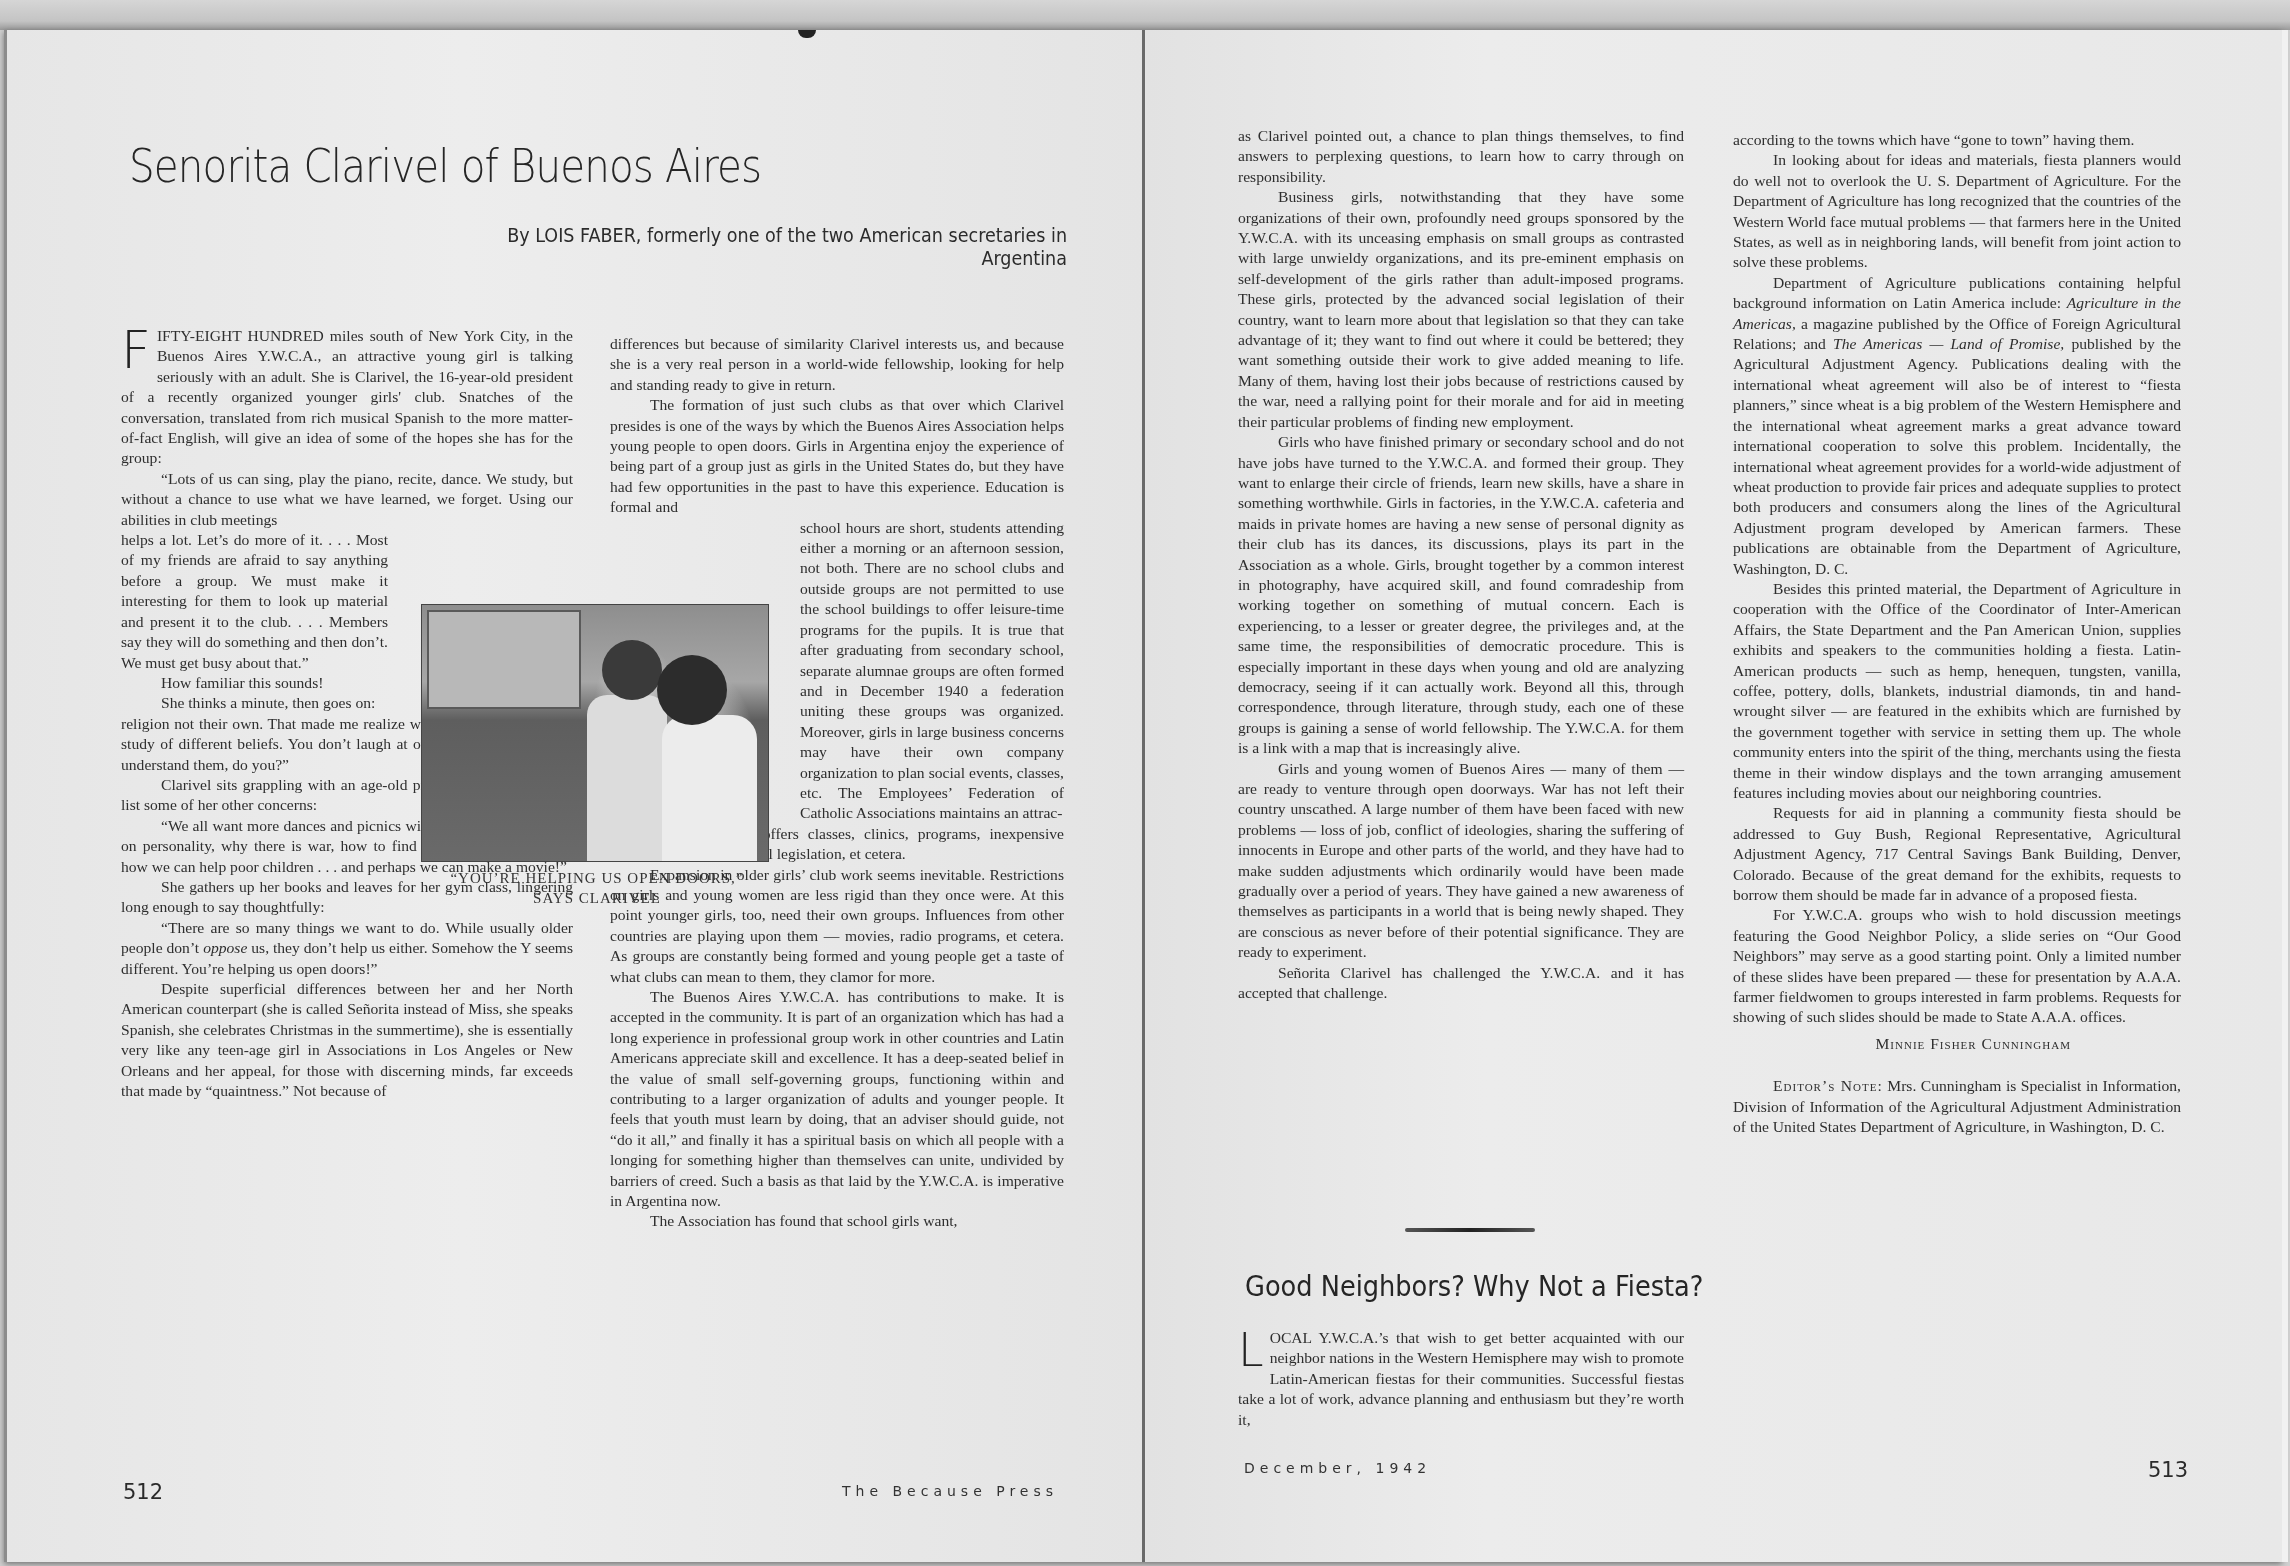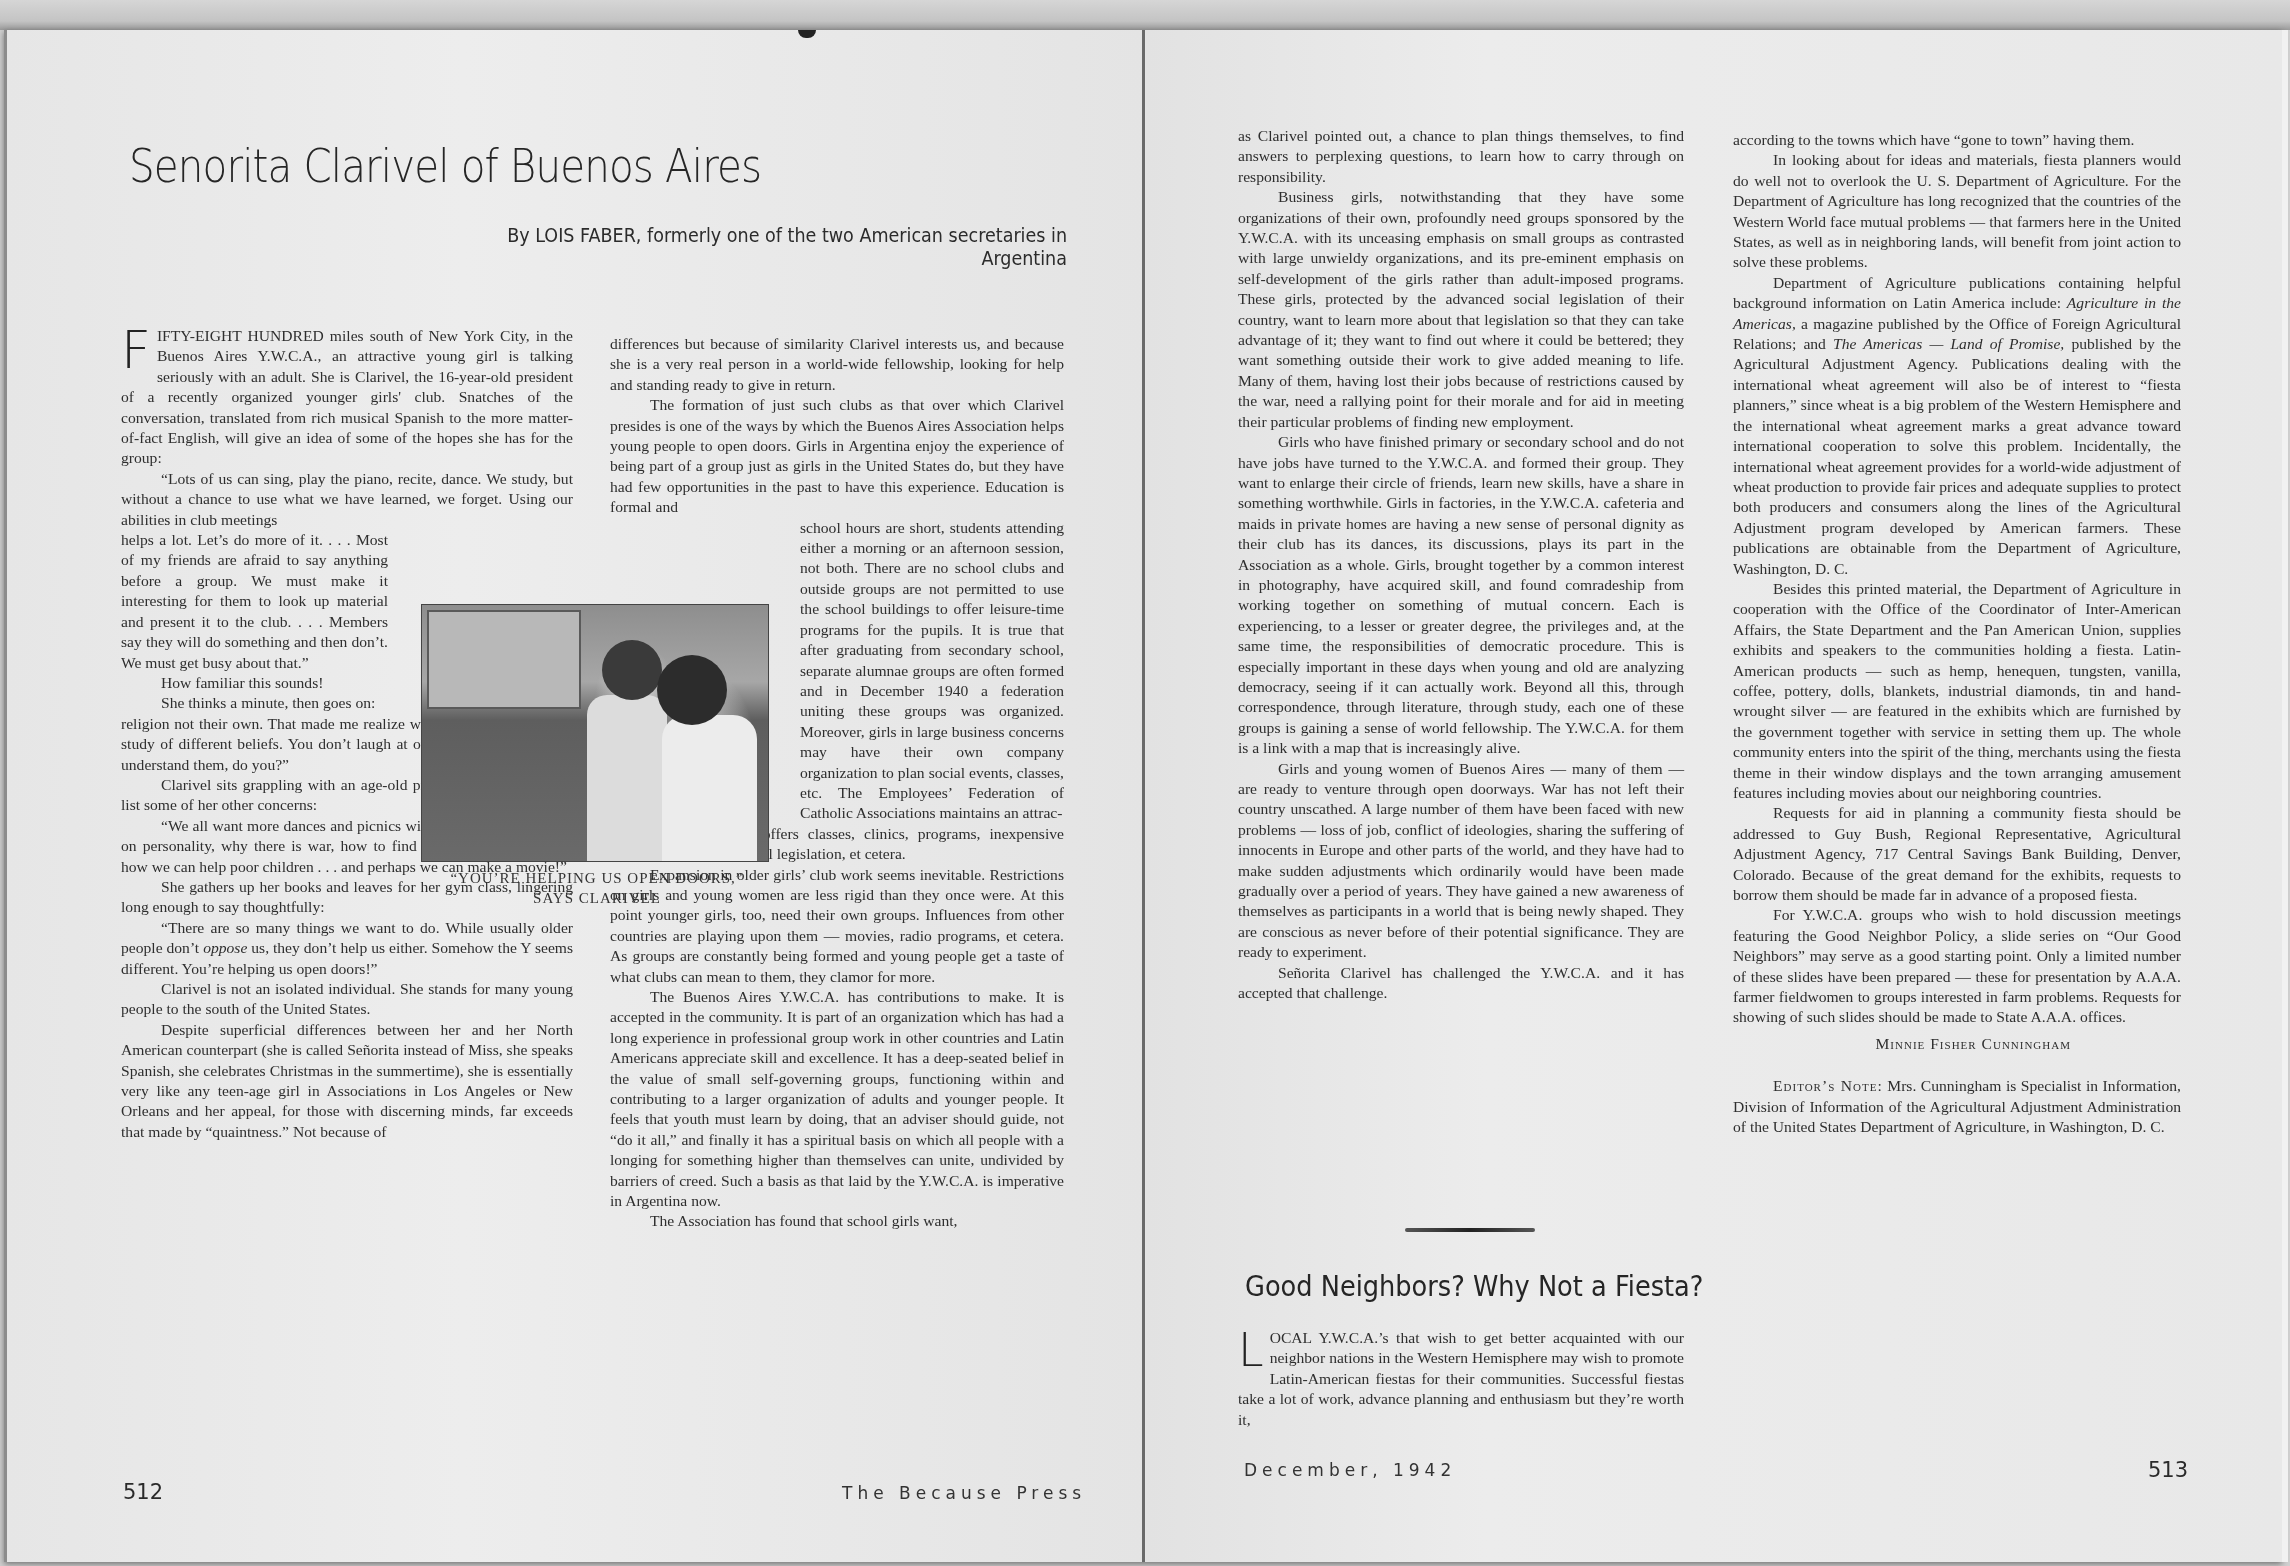--- a/index.html
+++ b/index.html
@@ -60,21 +60,21 @@
   .photo .map { position:absolute; left:5px; top:5px; width:150px; height:95px; background:#b8b8b8; border:2px solid #5a5a5a; }
   .photo .fig1 { position:absolute; left:180px; top:35px; width:60px; height:60px; border-radius:50%; background:#3a3a3a; }
   .photo .fig1b { position:absolute; left:165px; top:90px; width:80px; height:166px; background:#dcdcdc; border-radius:20px 20px 0 0; }
   .photo .fig2 { position:absolute; left:235px; top:50px; width:70px; height:70px; border-radius:50%; background:#2c2c2c; }
   .photo .fig2b { position:absolute; left:240px; top:110px; width:95px; height:146px; background:#ececec; border-radius:24px 24px 0 0; }
   .caption {
     position:absolute; left:420px; top:838px; width:340px; text-align:center;
     font-size:15px; letter-spacing:1px; line-height:20px; color:#333;
   }
   .folio { position:absolute; font-family:"DejaVu Sans", sans-serif; font-size:21px; color:#2a2a2a; }
-  .running { position:absolute; font-family:"DejaVu Sans", sans-serif; font-size:17px; letter-spacing:5px; color:#333; }
+  .running { position:absolute; font-family:"DejaVu Sans", sans-serif; font-size:14px; letter-spacing:5px; color:#333; }
   .rule { position:absolute; left:1401px; top:1228px; width:130px; height:4px; background:linear-gradient(90deg,#555,#222 50%,#555); border-radius:2px; }
   .h2 {
     position:absolute; left:1241px; top:1270px;
     font-family:"DejaVu Sans", sans-serif; font-size:28.5px; color:#252525;
     transform:scaleX(.9); transform-origin:left; white-space:nowrap;
   }
   .smallcaps { font-variant:small-caps; letter-spacing:1px; }
   .sig { text-align:right; padding-right:110px; margin-top:6px !important; }
   .ednote { margin-top:22px !important; }
 </style>
@@ -95,21 +95,20 @@
       <p class="noind"><span class="dropcap">F</span><span>IFTY-EIGHT HUNDRED miles south of New York City, in the Buenos Aires Y.W.C.A., an attractive young girl is talking seriously with an adult. She is Clarivel, the 16-year-old president of a recently organized younger girls' club. Snatches of the conversation, translated from rich musical Spanish to the more matter-of-fact English, will give an idea of some of the hopes she has for the group:</span></p>
       <p>“Lots of us can sing, play the piano, recite, dance. We study, but without a chance to use what we have learned, we forget. Using our abilities in club meetings</p>
       <p class="noind" style="width:267px;">helps a lot. Let’s do more of it. . . . Most of my friends are afraid to say anything before a group. We must make it interesting for them to look up material and present it to the club. . . . Members say they will do something and then don’t. We must get busy about that.”</p>
       <p style="width:267px;">How familiar this sounds!</p>
       <p style="width:267px;">She thinks a minute, then goes on:</p>
       <p class="noind">religion not their own. That made me realize we should go on with our study of different beliefs. You don’t laugh at other religions when you understand them, do you?”</p>
       <p>Clarivel sits grappling with an age-old problem, then goes on to list some of her other concerns:</p>
       <p>“We all want more dances and picnics with boys, and discussions on personality, why there is war, how to find jobs; we want to know how we can help poor children . . . and perhaps we can make a movie!”</p>
       <p>She gathers up her books and leaves for her gym class, lingering long enough to say thoughtfully:</p>
       <p><span>“There are so many things we want to do. While usually older people don’t </span><em>oppose</em><span> us, they don’t help us either. Somehow the Y seems different. You’re helping us open doors!”</span></p>
-      <p>Clarivel is not an isolated individual. She stands for many young people to the south of the United States.</p>
       <p>Despite superficial differences between her and her North American counterpart (she is called Señorita instead of Miss, she speaks Spanish, she celebrates Christmas in the summertime), she is essentially very like any teen-age girl in Associations in Los Angeles or New Orleans and her appeal, for those with discerning minds, far exceeds that made by “quaintness.” Not because of</p>
     </div>
 
     <div class="col" style="left:603px; top:304px; width:454px;">
       <p class="noind">differences but because of similarity Clarivel interests us, and because she is a very real person in a world-wide fellowship, looking for help and standing ready to give in return.</p>
       <p>The formation of just such clubs as that over which Clarivel presides is one of the ways by which the Buenos Aires Association helps young people to open doors. Girls in Argentina enjoy the experience of being part of a group just as girls in the United States do, but they have had few opportunities in the past to have this experience. Education is formal and</p>
       <p class="noind" style="margin-left:190px;">school hours are short, students attending either a morning or an afternoon session, not both. There are no school clubs and outside groups are not permitted to use the school buildings to offer leisure-time programs for the pupils. It is true that after graduating from secondary school, separate alumnae groups are often formed and in December 1940 a federation uniting these groups was organized. Moreover, girls in large business concerns may have their own company organization to plan social events, classes, etc. The Employees’ Federation of Catholic Associations maintains an attrac-</p>
       <p class="noind">tive headquarters and offers classes, clinics, programs, inexpensive luncheons, work on social legislation, et cetera.</p>
       <p>Expansion in older girls’ club work seems inevitable. Restrictions on girls and young women are less rigid than they once were. At this point younger girls, too, need their own groups. Influences from other countries are playing upon them — movies, radio programs, et cetera. As groups are constantly being formed and young people get a taste of what clubs can mean to them, they clamor for more.</p>
       <p>The Buenos Aires Y.W.C.A. has contributions to make. It is accepted in the community. It is part of an organization which has had a long experience in professional group work in other countries and Latin Americans appreciate skill and excellence. It has a deep-seated belief in the value of small self-governing groups, functioning within and contributing to a larger organization of adults and younger people. It feels that youth must learn by doing, that an adviser should guide, not “do it all,” and finally it has a spiritual basis on which all people with a longing for something higher than themselves can unite, undivided by barriers of creed. Such a basis as that laid by the Y.W.C.A. is imperative in Argentina now.</p>

